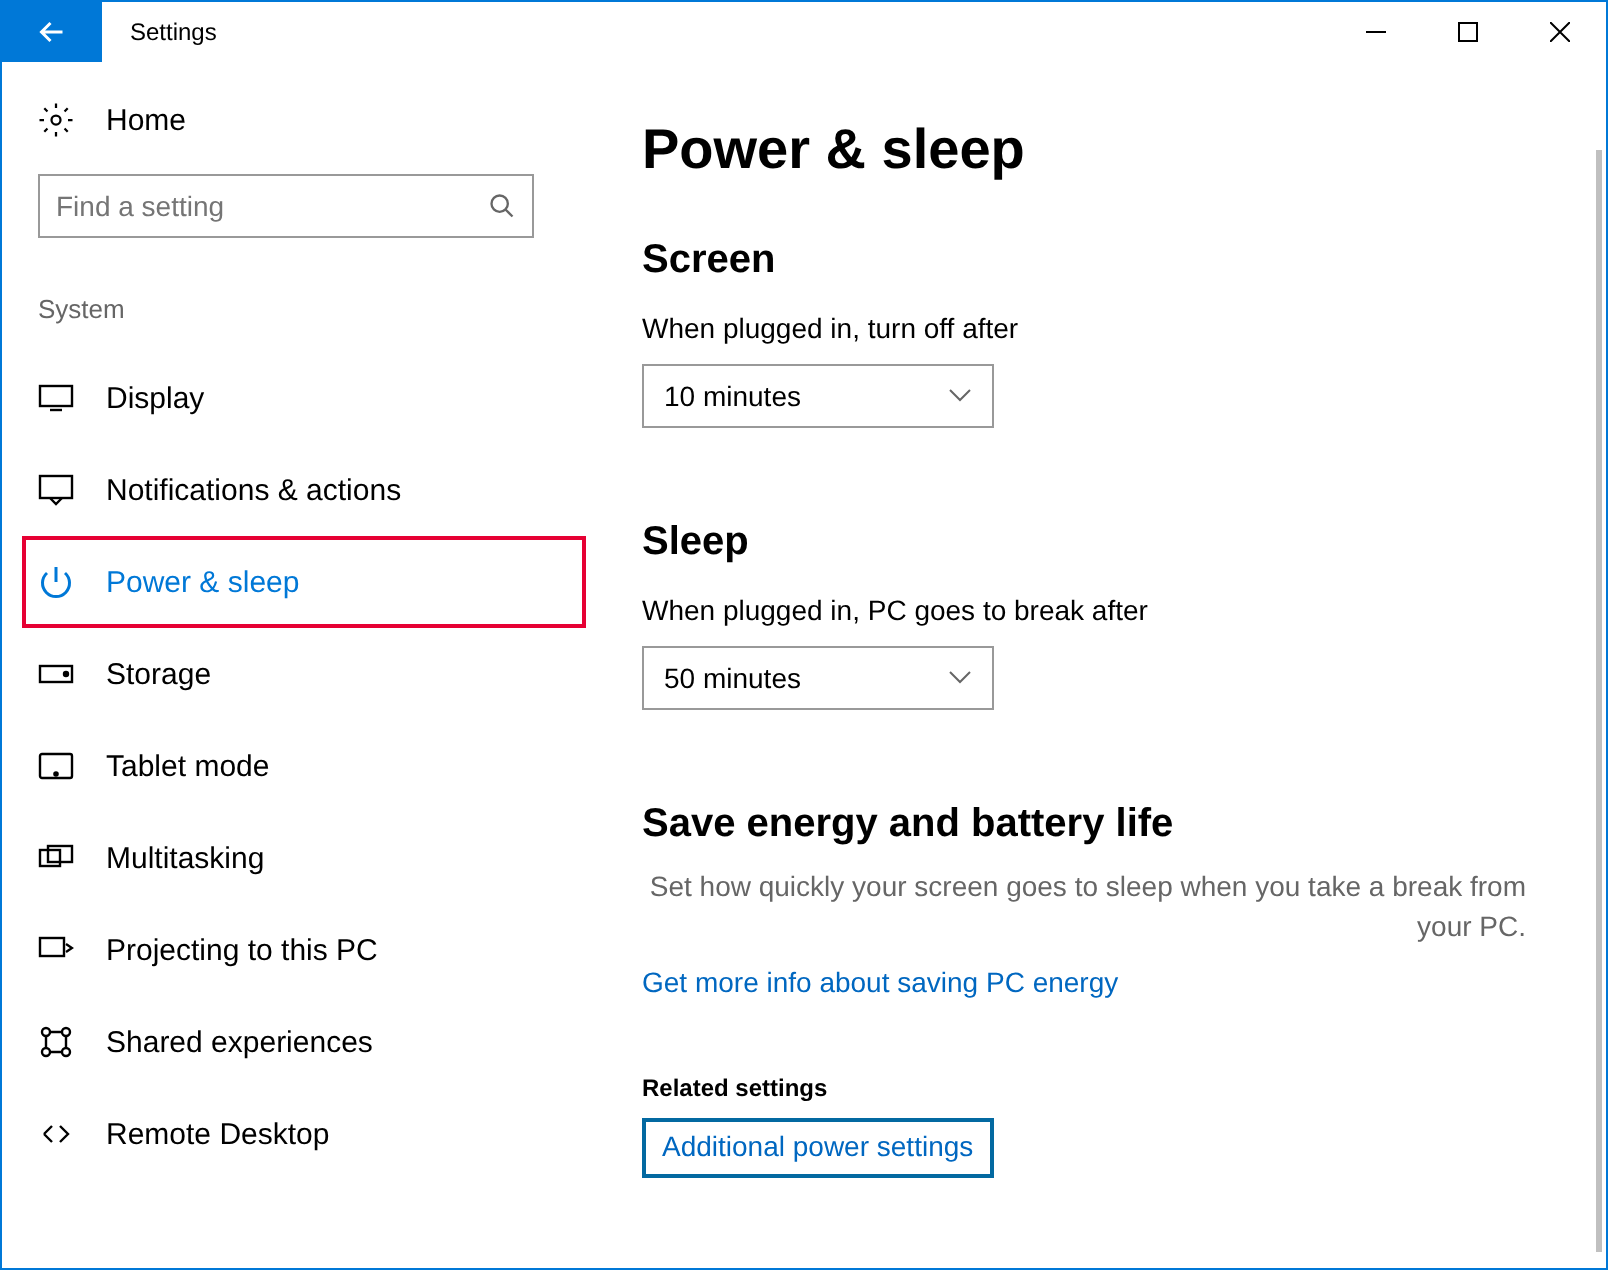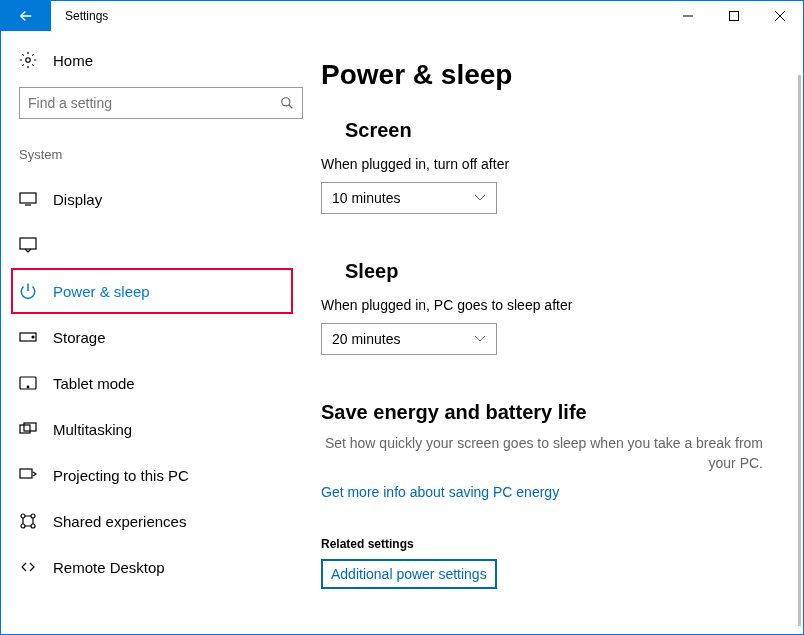--- a/index.html
+++ b/index.html
@@ -6,31 +6,31 @@
 body { width: 804px; height: 635px; background: #fff; border: 1px solid #0078d7; overflow: hidden; }
 .titlebar { height: 30px; display: flex; align-items: center; }
 .back-btn { width: 50px; height: 30px; background: #0078d7; display: flex; align-items: center; justify-content: center; cursor: pointer; }
 .win-title { font-size: 12px; margin-left: 14px; color: #000; }
 .win-controls { margin-left: auto; display: flex; }
 .win-ctrl { width: 46px; height: 30px; display: flex; align-items: center; justify-content: center; cursor: pointer; }
 .content { display: flex; height: calc(100% - 30px); position: relative; }
 .sidebar { width: 310px; padding: 20px 18px 0 18px; }
 .home-row { display: flex; align-items: center; gap: 16px; margin-bottom: 18px; cursor: pointer; }
 .home-row span { font-size: 15px; }
-.search-box { width: 284px; height: 32px; border: 1px solid #999; display: flex; align-items: center; padding: 0 8px; margin-bottom: 28px; }
+.search-box { width: 248px; height: 32px; border: 1px solid #999; display: flex; align-items: center; padding: 0 8px; margin-bottom: 28px; }
 .search-box input { border: none; outline: none; flex: 1; font-size: 14px; color: #666; background: transparent; }
 .group-label { font-size: 13px; color: #666; margin-bottom: 14px; }
 .nav-item { display: flex; align-items: center; gap: 16px; height: 46px; cursor: pointer; font-size: 15px; position: relative; }
 .nav-item.selected { color: #0078d7; }
 .nav-item.selected::before { content: ""; position: absolute; left: -18px; top: 0; bottom: 0; width: 4px; background: #0078d7; }
 .nav-item .icon { width: 18px; height: 18px; display: flex; align-items: center; justify-content: center; }
 .highlight-box { border: 2px solid #e60033; padding: 0 6px; margin-left: -8px; }
 .main { flex: 1; padding: 28px 40px 0 10px; overflow-y: auto; }
 .page-title { font-size: 28px; font-weight: 600; margin-bottom: 28px; }
-.section-h { font-size: 20px; font-weight: 600; margin-bottom: 14px; margin-left: 24px; }
+.section-h { font-size: 20px; font-weight: 600; margin-bottom: 14px; }
 .field-label { font-size: 14px; margin-bottom: 10px; }
 .dropdown { width: 176px; height: 32px; border: 1px solid #999; display: flex; align-items: center; justify-content: space-between; padding: 0 10px; font-size: 14px; cursor: pointer; margin-bottom: 46px; }
 .section-h2 { font-size: 20px; font-weight: 600; margin-bottom: 10px; }
 .desc { font-size: 14px; color: #666; margin-bottom: 10px; line-height: 1.4; text-align: right; }
 .link { font-size: 14px; color: #0067c0; cursor: pointer; display: inline-block; }
 .related-h { font-size: 12px; font-weight: 600; margin-top: 36px; margin-bottom: 8px; }
 .link-highlight { border: 2px solid #0369a1; padding: 4px 8px; display: inline-block; }
 .scrollbar { position: absolute; right: 2px; top: 44px; bottom: 8px; width: 3px; background: #c0c0c0; }
 svg { display: block; }
 </style>
@@ -90,20 +90,21 @@
         </span>
       <span>Display</span>
     </div>
     <div class="nav-item">
       <span class="icon">
           <svg width="18" height="16" viewBox="0 0 18 16" fill="none" stroke="#000" stroke-width="1.2">
             <rect x="1" y="1" width="16" height="11"></rect>
             <path d="M6 12l3 3 3-3"></path>
           </svg>
         </span>
+      <span>Notifications &amp; actions</span>
     </div>
     <div class="nav-item selected highlight-box">
       <span class="icon">
           <svg width="18" height="18" viewBox="0 0 24 24" fill="none" stroke="#0078d7" stroke-width="2">
             <path d="M18 6a9 9 0 1 1-12 0M12 2v10"></path>
           </svg>
         </span>
       <span>Power &amp; sleep</span>
     </div>
     <div class="nav-item">
@@ -170,23 +171,23 @@
     <div class="section-h">Screen</div>
     <div class="field-label">When plugged in, turn off after</div>
     <div class="dropdown">
       <span>10 minutes</span>
       <svg width="12" height="8" viewBox="0 0 12 8" fill="none" stroke="#666" stroke-width="1">
           <path d="M1 1l5 5 5-5"></path>
         </svg>
     </div>
 
     <div class="section-h">Sleep</div>
-    <div class="field-label">When plugged in, PC goes to sleep after</div>
+    <div class="field-label">When plugged in, PC goes to break after</div>
     <div class="dropdown">
-      <span>20 minutes</span>
+      <span>50 minutes</span>
       <svg width="12" height="8" viewBox="0 0 12 8" fill="none" stroke="#666" stroke-width="1">
           <path d="M1 1l5 5 5-5"></path>
         </svg>
     </div>
 
     <div class="section-h2">Save energy and battery life</div>
     <div class="desc">Set how quickly your screen goes to sleep when you take a break from your PC.</div>
     <span class="link">Get more info about saving PC energy</span>
 
     <div class="related-h">Related settings</div>

